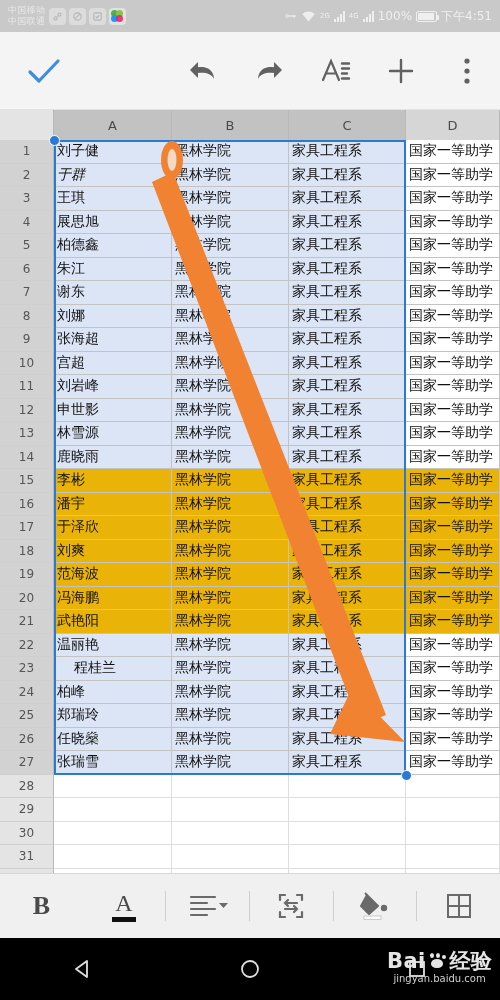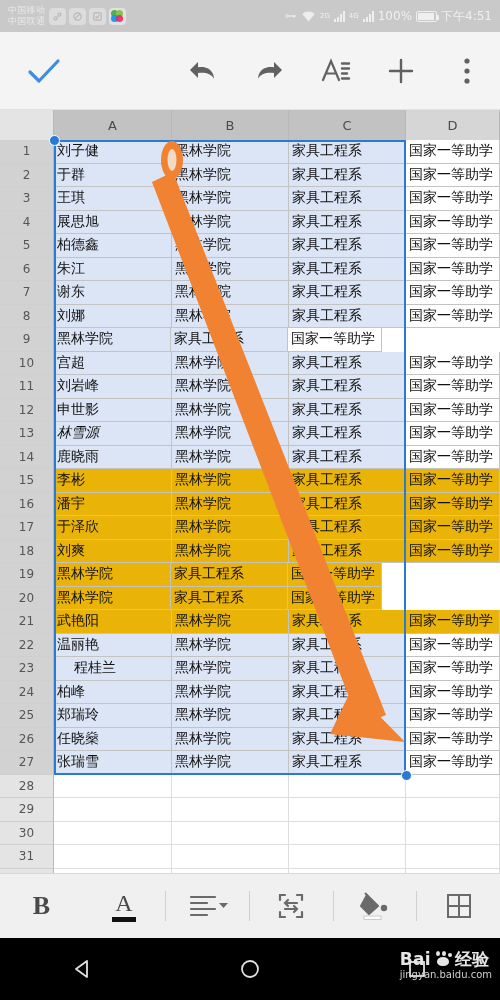--- a/index.html
+++ b/index.html
@@ -142,21 +142,21 @@
   .navbar {
     position: absolute; top: 938px; left: 0; width: 500px; height: 62px;
     background: #000; display: flex; align-items: center;
   }
   .nav-btn { flex: 1; display: flex; align-items: center; justify-content: center;
              cursor: pointer; }
   .watermark {
     position: absolute; right: 8px; top: 12px; text-align: center;
     color: #e6e6e6; line-height: 1.1;
   }
-  .wm-top { font-size: 17px; font-weight: bold; letter-spacing: .3px;
+  .wm-top { font-size: 21px; font-weight: bold; letter-spacing: .3px;
             display: flex; align-items: center; gap: 2px; }
   .wm-paw { position: relative; width: 20px; height: 17px; }
   .wm-paw i { position: absolute; background: #e6e6e6; border-radius: 50%; }
   .wm-paw i:nth-child(1){ width:4px; height:5px; top:0; left:3px; }
   .wm-paw i:nth-child(2){ width:4px; height:5px; top:0; left:9px; }
   .wm-paw i:nth-child(3){ width:4px; height:4px; top:2px; left:15px; }
   .wm-paw i:nth-child(4){ width:12px; height:9px; top:6px; left:4px;
                           border-radius: 50% 50% 45% 45%; }
   .wm-sub { font-size: 10px; color: #d0d0d0; }
 </style>
@@ -280,21 +280,21 @@
     <div class="rows" id="rows">
         <div class="row">
           <div class="rowhead sel">1</div>
           <div class="cell bluefill" style="width: 118px;">刘子健</div>
           <div class="cell bluefill" style="width: 117px;">黑林学院</div>
           <div class="cell bluefill" style="width: 117px;">家具工程系</div>
           <div class="cell" style="width: 94px;">国家一等助学</div>
         </div>
         <div class="row">
           <div class="rowhead sel">2</div>
-          <div class="cell bluefill" style="width: 118px;">于群</div>
+          <div class="cell bluefill" style="width: 118px; font-style: italic;">于群</div>
           <div class="cell bluefill" style="width: 117px;">黑林学院</div>
           <div class="cell bluefill" style="width: 117px;">家具工程系</div>
           <div class="cell" style="width: 94px;">国家一等助学</div>
         </div>
         <div class="row">
           <div class="rowhead sel">3</div>
           <div class="cell bluefill" style="width: 118px; text-align: center;">王琪</div>
           <div class="cell bluefill" style="width: 117px;">黑林学院</div>
           <div class="cell bluefill" style="width: 117px;">家具工程系</div>
           <div class="cell" style="width: 94px;">国家一等助学</div>
@@ -329,20 +329,21 @@
         </div>
         <div class="row">
           <div class="rowhead sel">8</div>
           <div class="cell bluefill" style="width: 118px;">刘娜</div>
           <div class="cell bluefill" style="width: 117px;">黑林学院</div>
           <div class="cell bluefill" style="width: 117px;">家具工程系</div>
           <div class="cell" style="width: 94px;">国家一等助学</div>
         </div>
         <div class="row">
           <div class="rowhead sel">9</div>
+          <div class="cell bluefill" style="width: 118px;">张海超</div>
           <div class="cell bluefill" style="width: 117px;">黑林学院</div>
           <div class="cell bluefill" style="width: 117px;">家具工程系</div>
           <div class="cell" style="width: 94px;">国家一等助学</div>
         </div>
         <div class="row">
           <div class="rowhead sel">10</div>
           <div class="cell bluefill" style="width: 118px;">宫超</div>
           <div class="cell bluefill" style="width: 117px;">黑林学院</div>
           <div class="cell bluefill" style="width: 117px;">家具工程系</div>
           <div class="cell" style="width: 94px;">国家一等助学</div>
@@ -356,21 +357,21 @@
         </div>
         <div class="row">
           <div class="rowhead sel">12</div>
           <div class="cell bluefill" style="width: 118px;">申世影</div>
           <div class="cell bluefill" style="width: 117px;">黑林学院</div>
           <div class="cell bluefill" style="width: 117px;">家具工程系</div>
           <div class="cell" style="width: 94px;">国家一等助学</div>
         </div>
         <div class="row">
           <div class="rowhead sel">13</div>
-          <div class="cell bluefill" style="width: 118px; font-style: italic;">林雪源</div>
+          <div class="cell bluefill" style="width: 118px;">林雪源</div>
           <div class="cell bluefill" style="width: 117px;">黑林学院</div>
           <div class="cell bluefill" style="width: 117px;">家具工程系</div>
           <div class="cell" style="width: 94px;">国家一等助学</div>
         </div>
         <div class="row">
           <div class="rowhead sel">14</div>
           <div class="cell bluefill" style="width: 118px;">鹿晓雨</div>
           <div class="cell bluefill" style="width: 117px;">黑林学院</div>
           <div class="cell bluefill" style="width: 117px;">家具工程系</div>
           <div class="cell" style="width: 94px;">国家一等助学</div>
@@ -398,26 +399,28 @@
         </div>
         <div class="row">
           <div class="rowhead sel">18</div>
           <div class="cell yellowfill" style="width: 118px;">刘爽</div>
           <div class="cell yellowfill" style="width: 117px;">黑林学院</div>
           <div class="cell yellowfill" style="width: 117px;">家具工程系</div>
           <div class="cell yellowfill" style="width: 94px;">国家一等助学</div>
         </div>
         <div class="row">
           <div class="rowhead sel">19</div>
+          <div class="cell yellowfill" style="width: 118px;">范海波</div>
           <div class="cell yellowfill" style="width: 117px;">黑林学院</div>
           <div class="cell yellowfill" style="width: 117px;">家具工程系</div>
           <div class="cell yellowfill" style="width: 94px;">国家一等助学</div>
         </div>
         <div class="row">
           <div class="rowhead sel">20</div>
+          <div class="cell yellowfill" style="width: 118px;">冯海鹏</div>
           <div class="cell yellowfill" style="width: 117px;">黑林学院</div>
           <div class="cell yellowfill" style="width: 117px;">家具工程系</div>
           <div class="cell yellowfill" style="width: 94px;">国家一等助学</div>
         </div>
         <div class="row">
           <div class="rowhead sel">21</div>
           <div class="cell yellowfill" style="width: 118px;">武艳阳</div>
           <div class="cell yellowfill" style="width: 117px;">黑林学院</div>
           <div class="cell yellowfill" style="width: 117px;">家具工程系</div>
           <div class="cell yellowfill" style="width: 94px;">国家一等助学</div>

